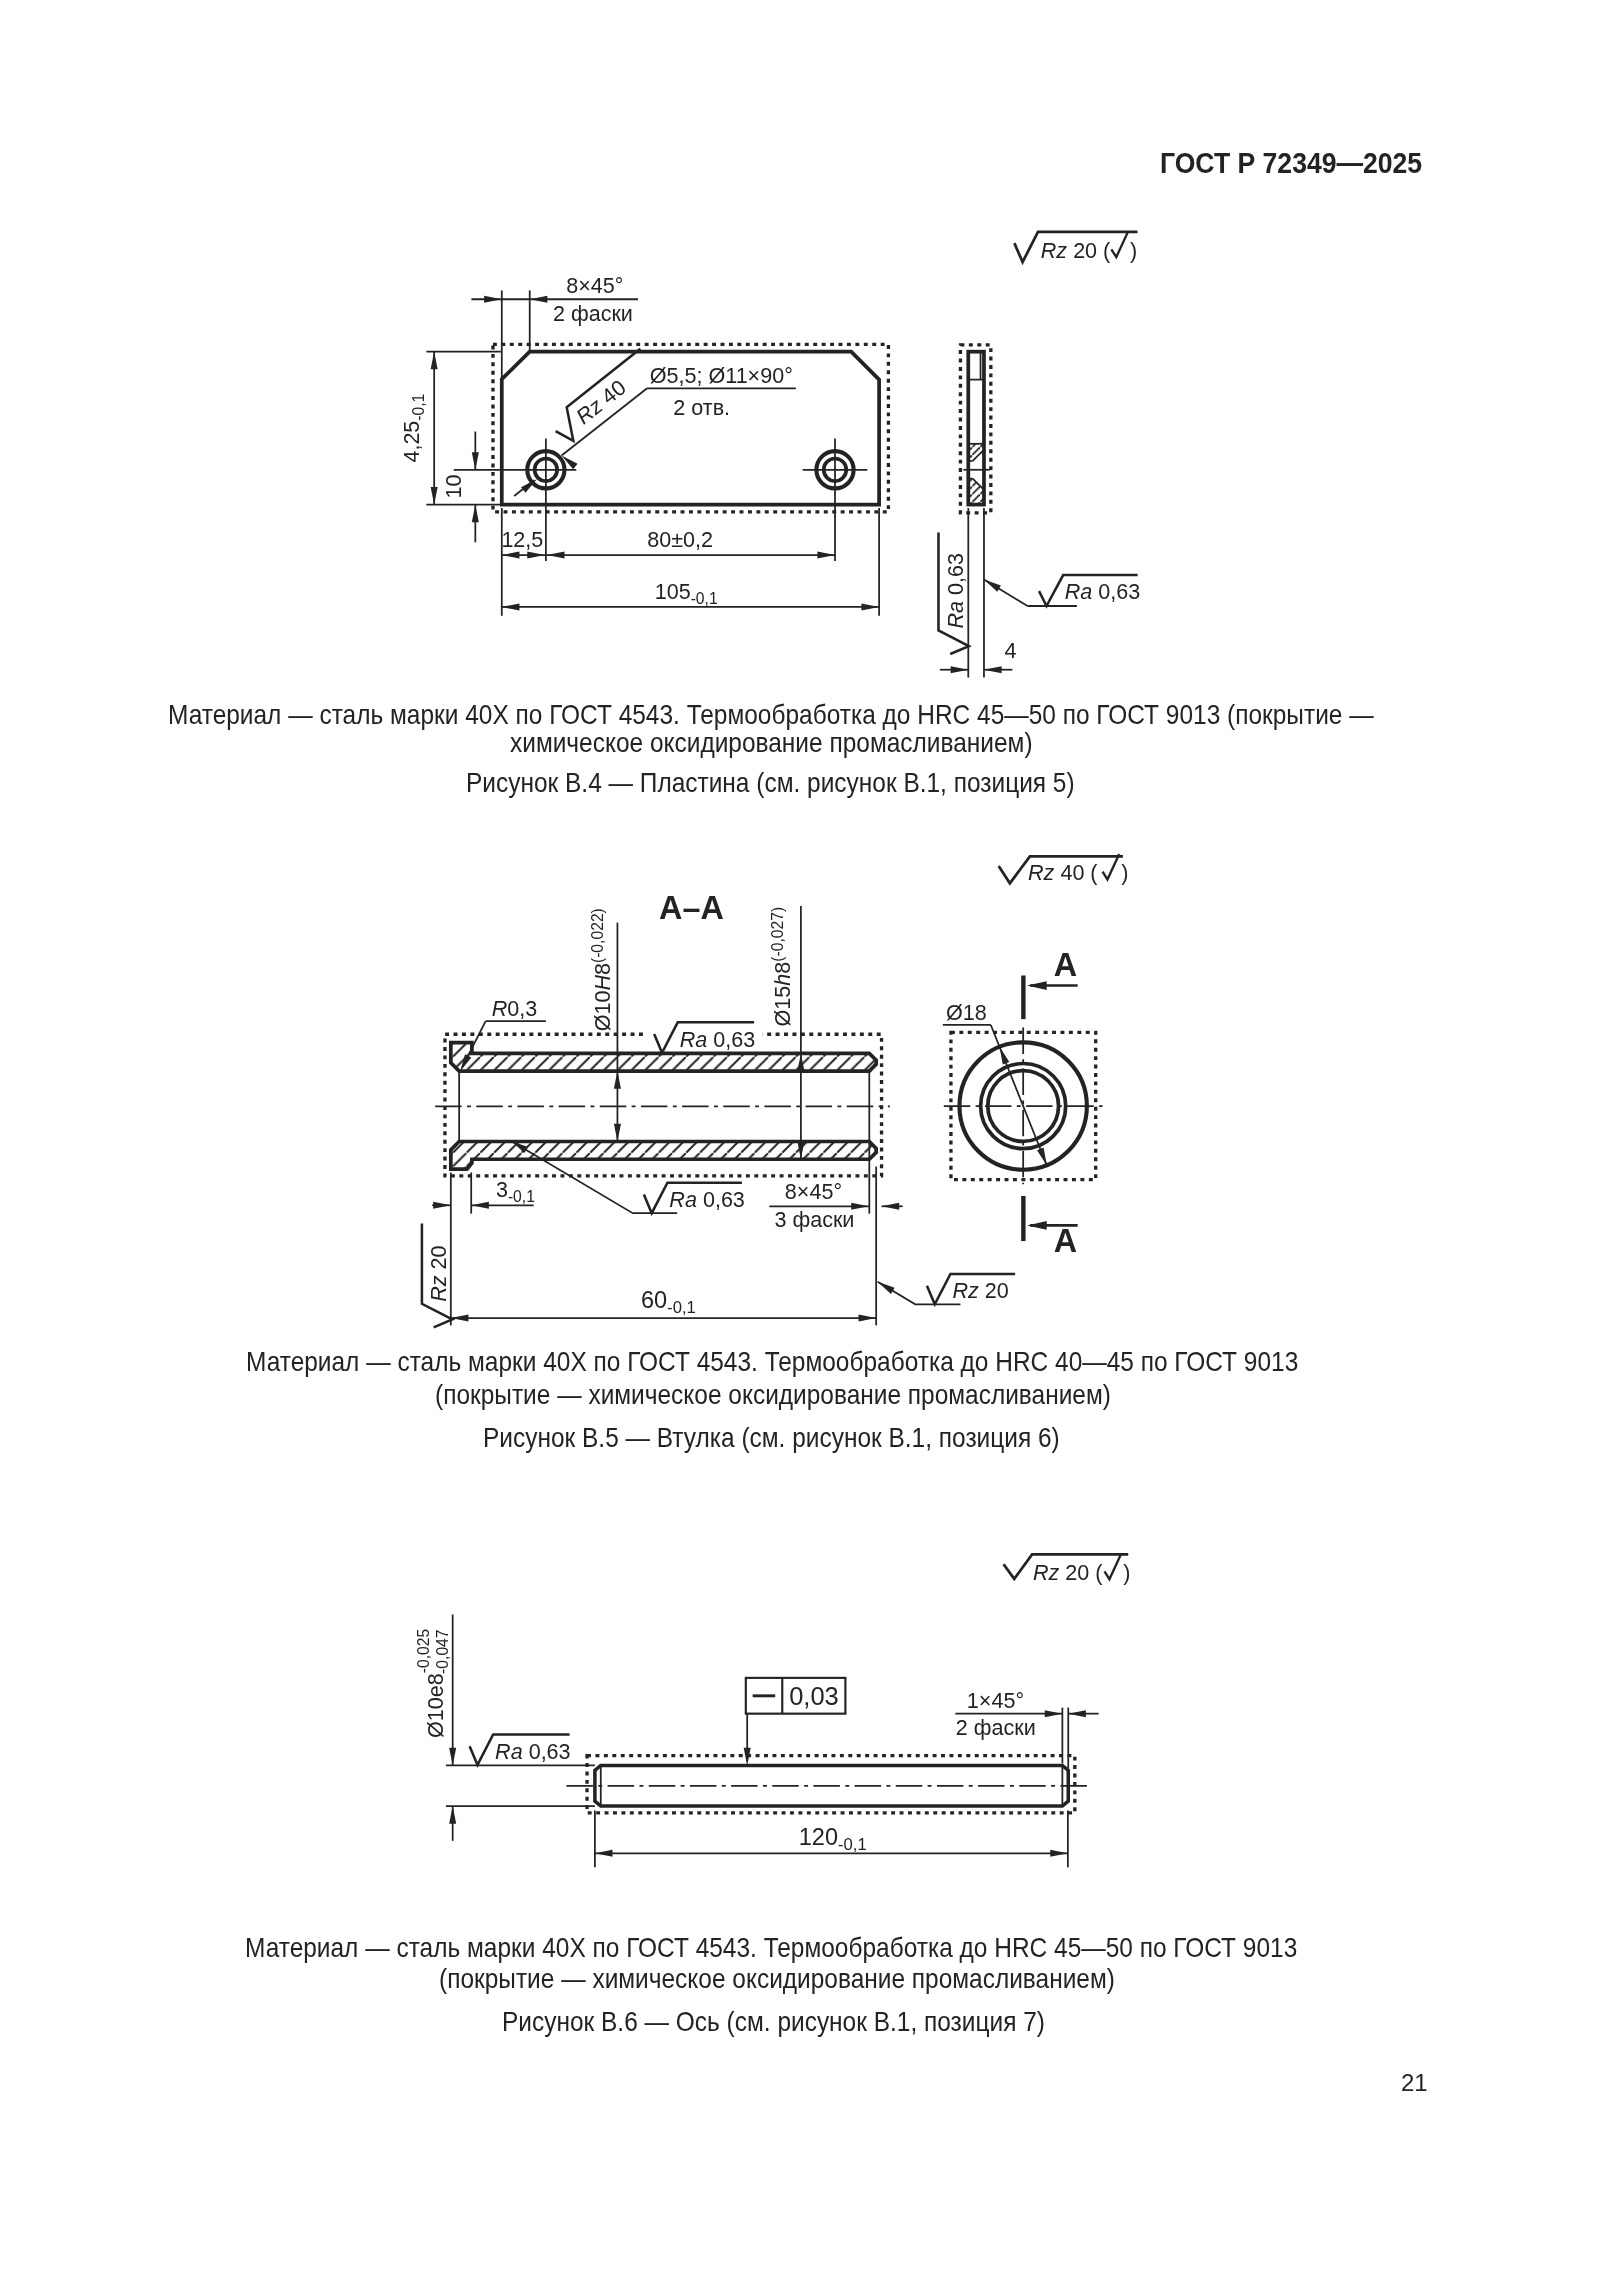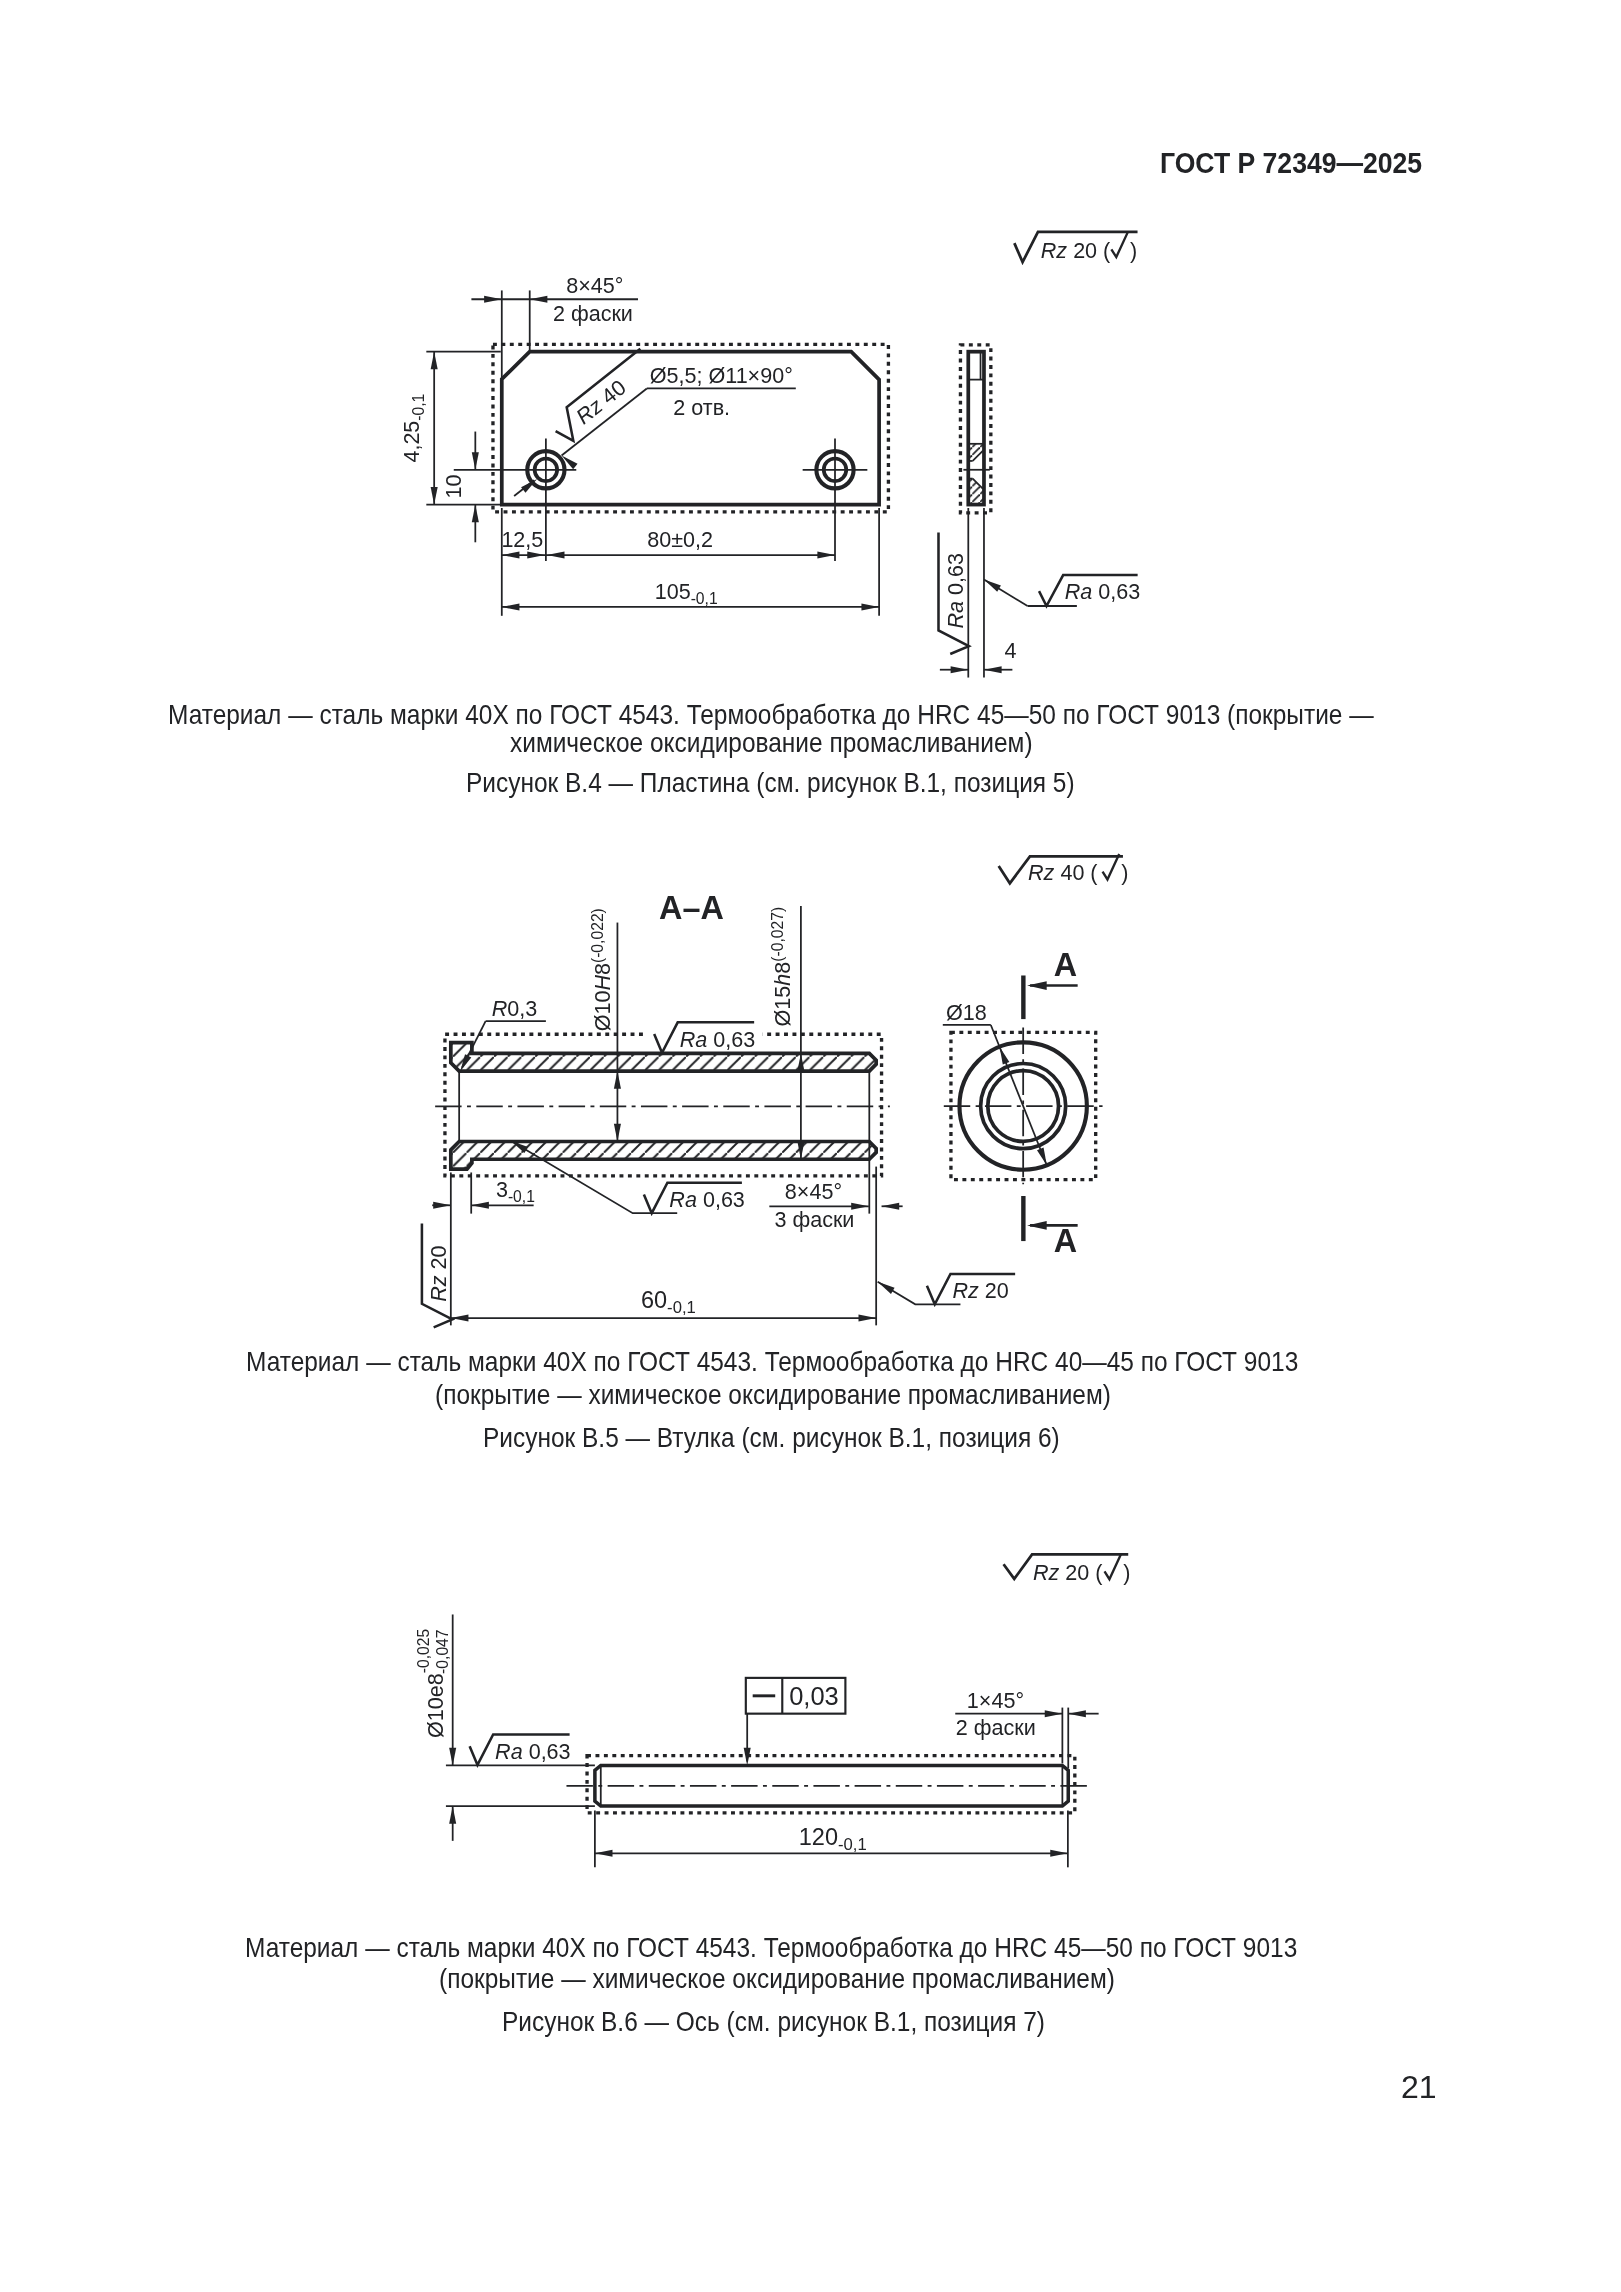--- a/index.html
+++ b/index.html
@@ -1,17 +1,17 @@
 <!DOCTYPE html>
 <html><head><meta charset="utf-8">
 <style>
 html,body{margin:0;padding:0;background:#fff;}
 #page{position:relative;width:1621px;height:2293px;background:#ffffff;overflow:hidden;
   font-family:"Liberation Sans",sans-serif;color:#222326;}
-.cap{position:absolute;white-space:nowrap;font-size:32px;}
+.cap{position:absolute;white-space:nowrap;font-size:24px;}
 .cd{font-size:27.4px;transform:scaleX(0.893);transform-origin:0 0;}
 </style></head>
 <body>
 <div id="page">
 <svg width="1621" height="2293" viewBox="0 0 1654 2339" font-family="Liberation Sans, sans-serif" fill="#222326" style="position:absolute;left:0;top:0">
 <defs>
         <pattern id="h" patternUnits="userSpaceOnUse" width="14" height="14">
           <path d="M-1,15 L15,-1" stroke="#222326" stroke-width="2"></path>
         </pattern>
         <pattern id="h2" patternUnits="userSpaceOnUse" width="8" height="8">

